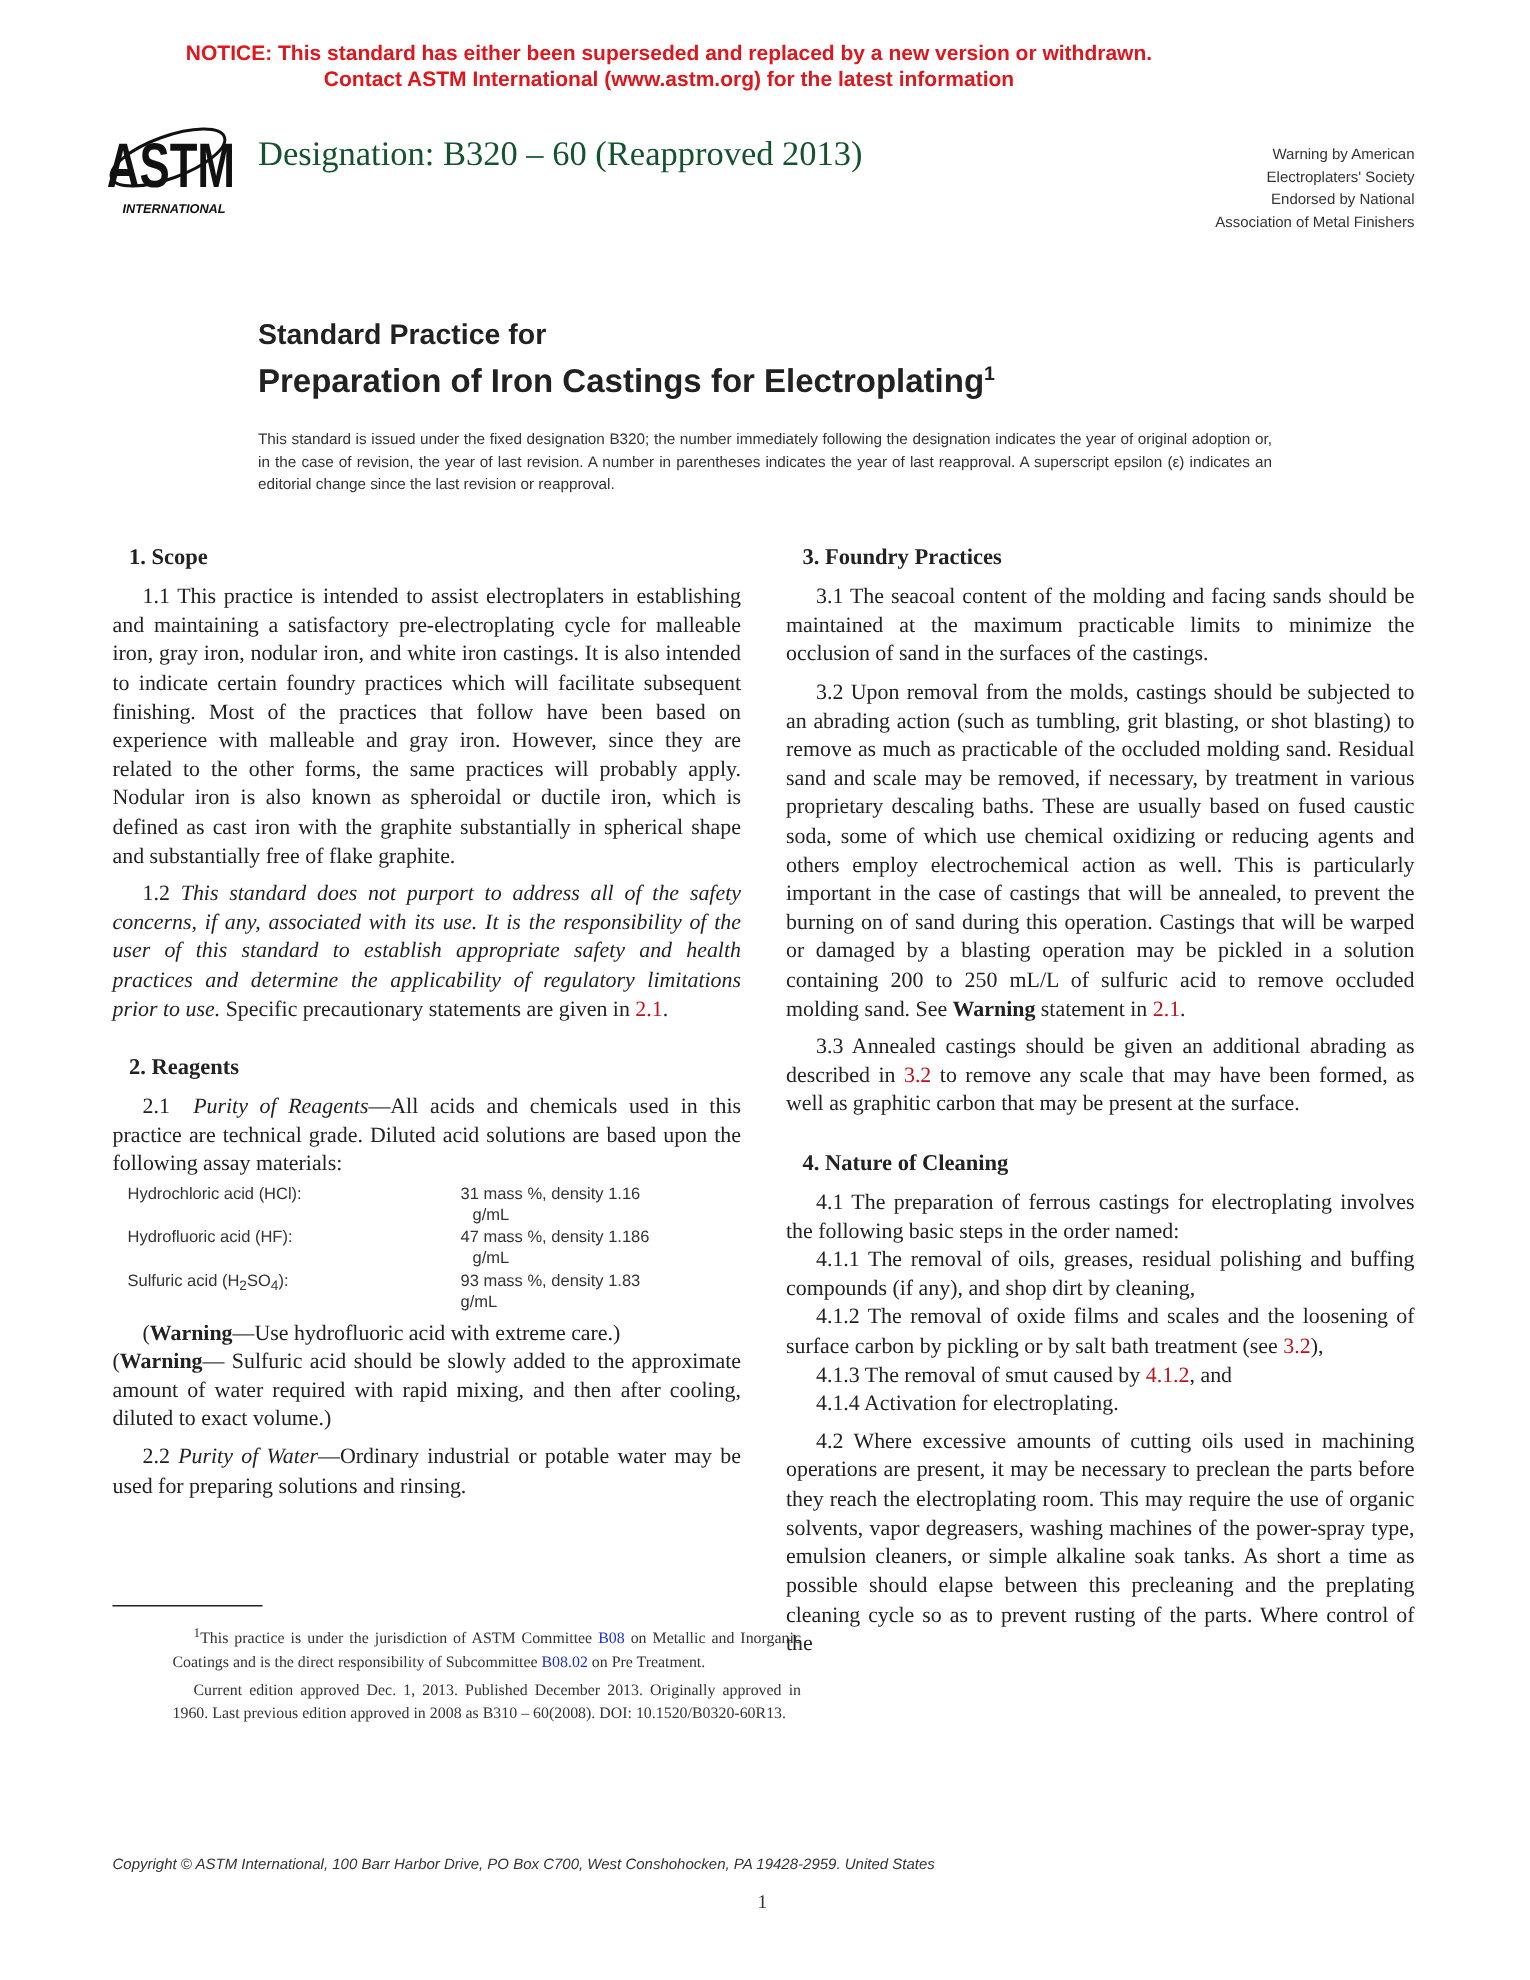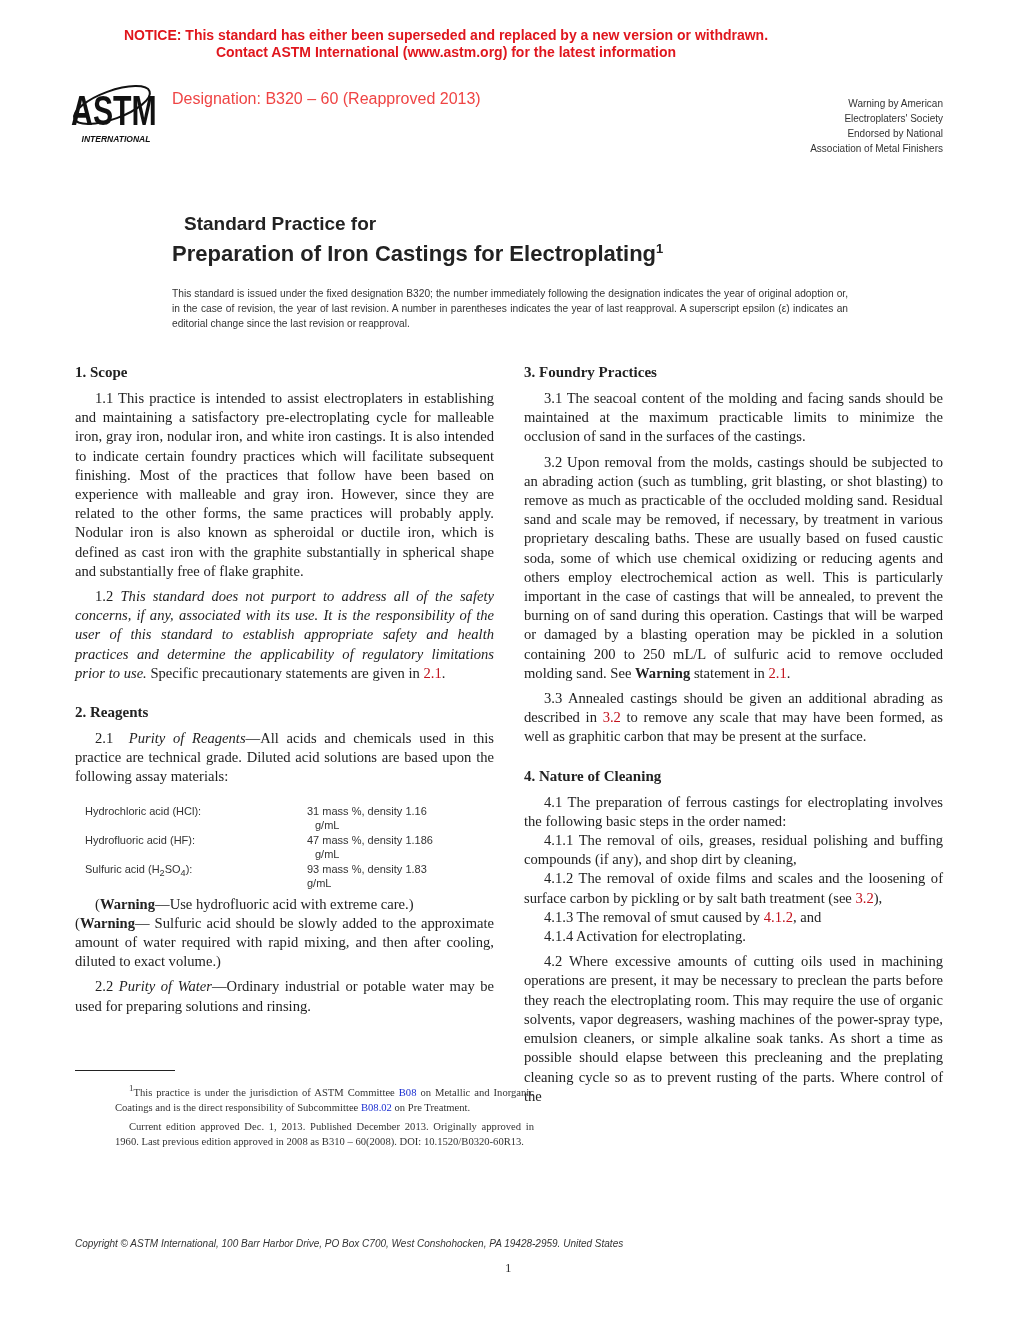--- a/index.html
+++ b/index.html
@@ -3,48 +3,48 @@
   <meta charset="utf-8">
   <style>
     html, body { margin: 0; padding: 0; background: #ffffff; }
     body { width: 1020px; height: 1320px; position: relative; overflow: hidden; color: #111; }
 
     #notice { position: absolute; top: 27px; left: 0; width: 892px; text-align: center;
       font-family: "Liberation Sans", sans-serif; font-weight: bold; font-size: 14px; line-height: 17px; color: #e0161d; }
 
     #logo { position: absolute; left: 70px; top: 75px; width: 92px; height: 70px; }
 
-    #designation { position: absolute; left: 172px; top: 90px; font-family: Liberation Sans, sans-serif;
-      font-size: 16px; color: #ef4444; }
+    #designation { position: absolute; left: 172px; top: 90px; font-family: Liberation Serif, serif;
+      font-size: 23px; color: #14532d; }
 
     #endorse { position: absolute; right: 77px; top: 96px; text-align: right; font-family: "Liberation Sans", sans-serif;
       font-size: 10px; line-height: 15px; color: #333; }
 
     #title { position: absolute; left: 172px; top: 213px; font-family: "Liberation Sans", sans-serif; color: #222; }
-    #title .l1 { font-size: 19px; font-weight: bold; line-height: 22px; margin-left: 12px; }
+    #title .l1 { font-size: 19px; font-weight: bold; line-height: 22px; }
     #title .l2 { font-size: 22px; font-weight: bold; line-height: 28px; }
     #title sup { font-size: 13px; }
 
     #issued { position: absolute; left: 172px; top: 286px; width: 676px; font-family: Liberation Sans, sans-serif;
       font-size: 10.2px; line-height: 15px; color: #333; text-align: justify; }
 
     .col { position: absolute; top: 363px; width: 419px; font-family: "Liberation Serif", serif;
       font-size: 14.6px; line-height: 19.2px; color: #222; }
     #col-left { left: 75px; }
     #col-right { left: 524px; }
 
-    h2 { font-size: 15px; font-weight: bold; margin: 0 0 7px 0; line-height: 19px; }
+    h2 { font-size: 15px; font-weight: bold; margin: 0 0 7px 11px; line-height: 19px; }
     p { margin: 0 0 6px 0; text-align: justify; text-indent: 20px; }
     p.tight { margin-bottom: 0; }
     .sec-gap { height: 14px; }
     .link-red { color: #c1121c; }
     .link-blue { color: #1b2fd0; }
 
     table.reag { font-family: "Liberation Sans", sans-serif; font-size: 11px; line-height: 14.5px; color: #333;
-      border-collapse: collapse; margin: 17px 0 4px 10px; width: 400px; }
+      border-collapse: collapse; margin: 2px 0 4px 10px; width: 400px; }
     table.reag td { vertical-align: top; padding: 0; }
     table.reag td.nm { width: 222px; }
     table.reag .unit { padding-left: 8px; }
 
     #fn-rule { position: absolute; left: 75px; top: 1070px; width: 100px; border-top: 1px solid #222; }
     #footnotes { position: absolute; left: 75px; top: 1081px; width: 419px; font-family: "Liberation Serif", serif;
       font-size: 10.6px; line-height: 15px; color: #333; margin-left: 40px; }
     #footnotes p { margin: 0 0 4px 0; }
 
     #copyright { position: absolute; left: 75px; top: 1238px; font-family: "Liberation Sans", sans-serif; font-size: 10px; color: #333; font-style: italic; }

